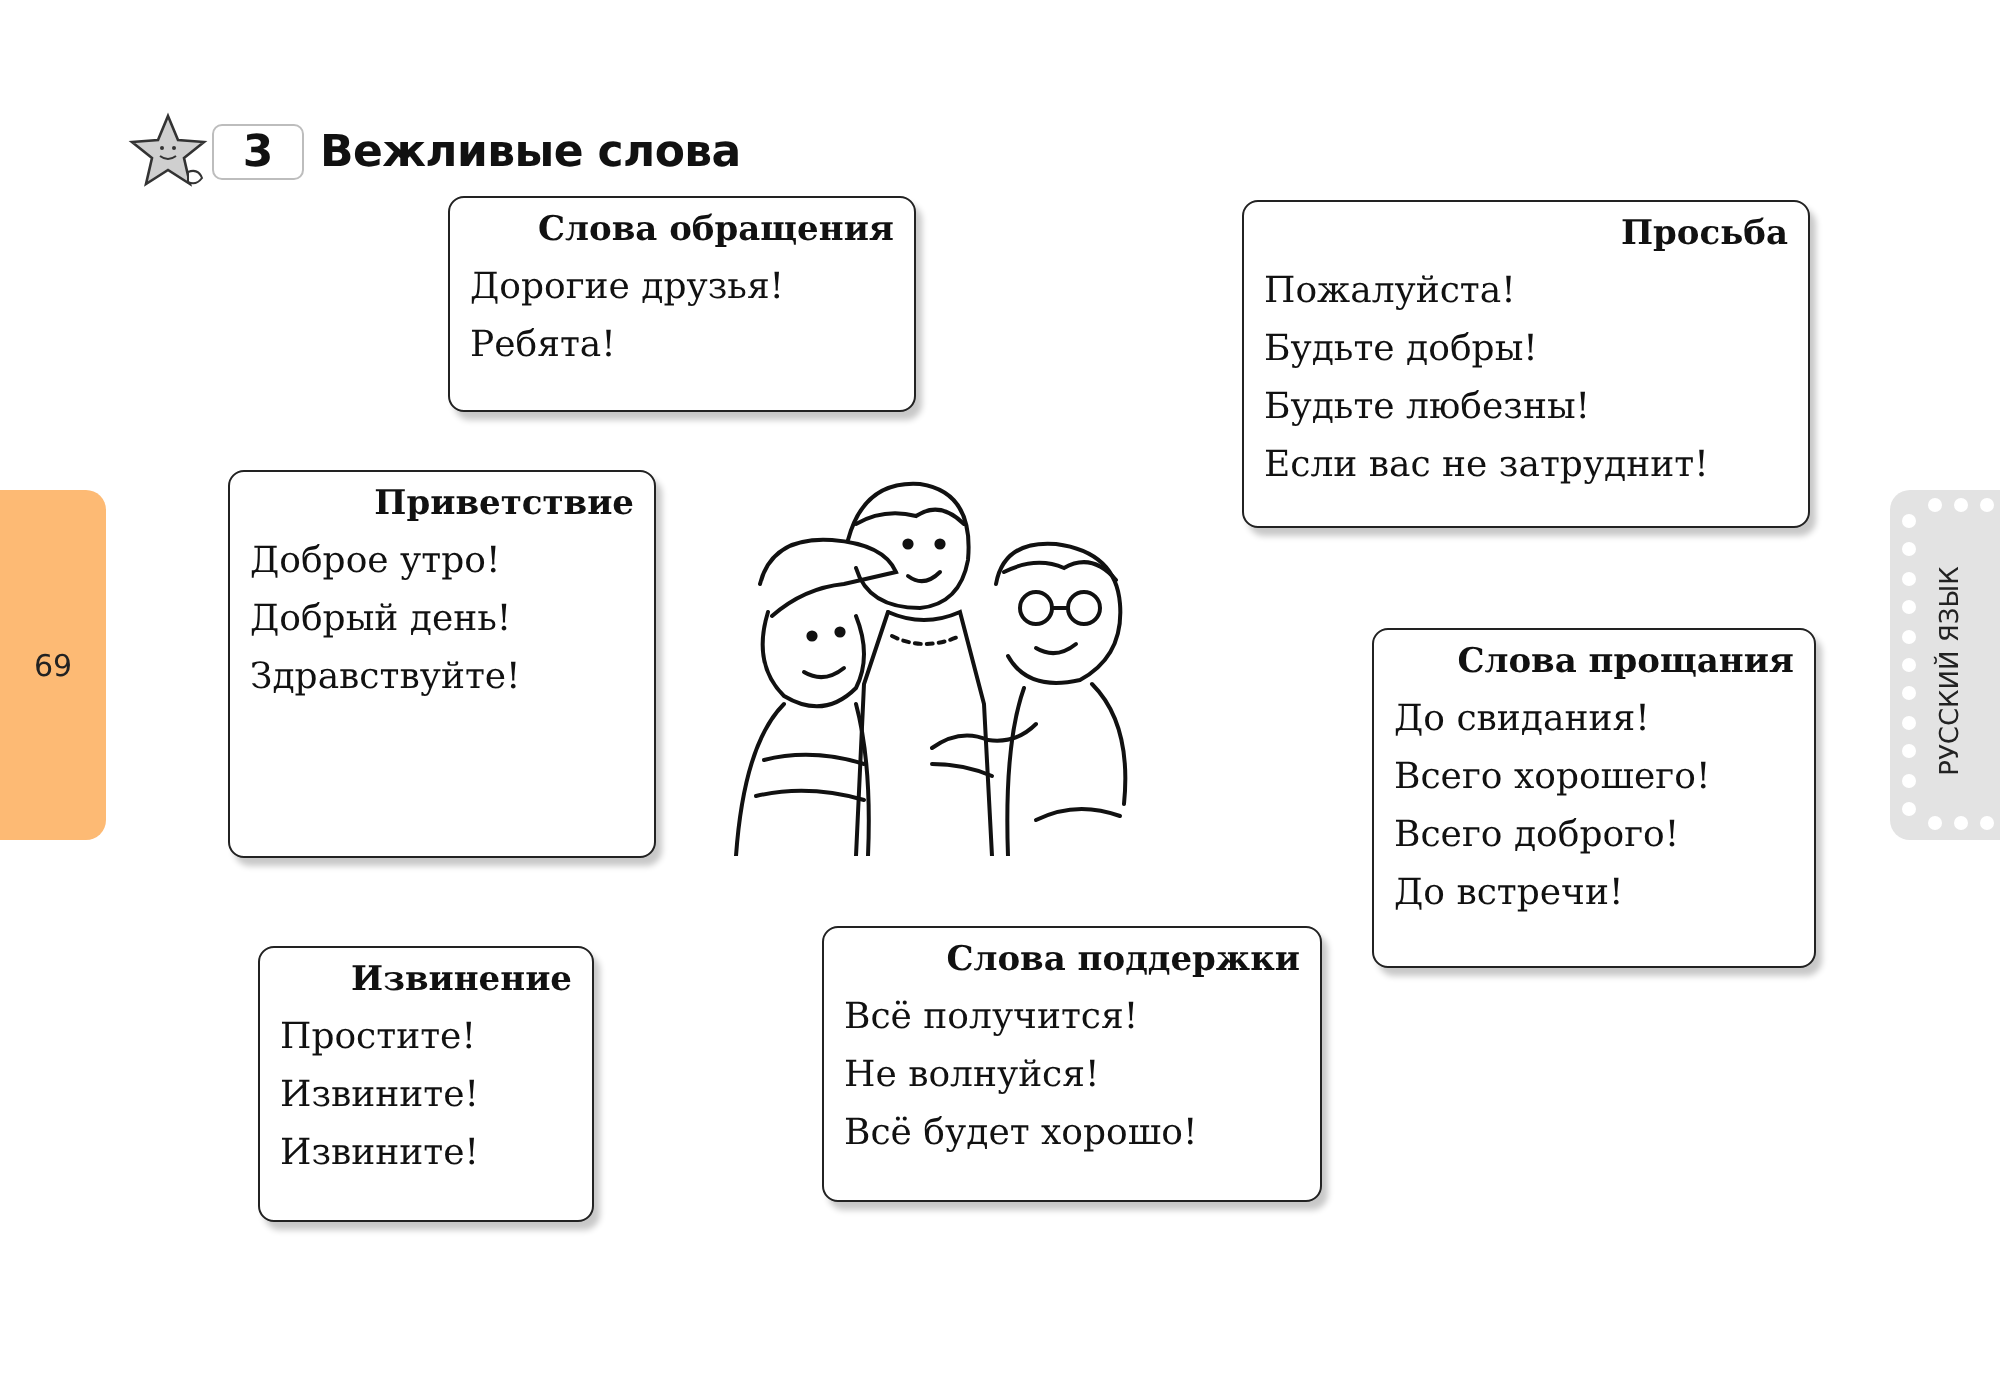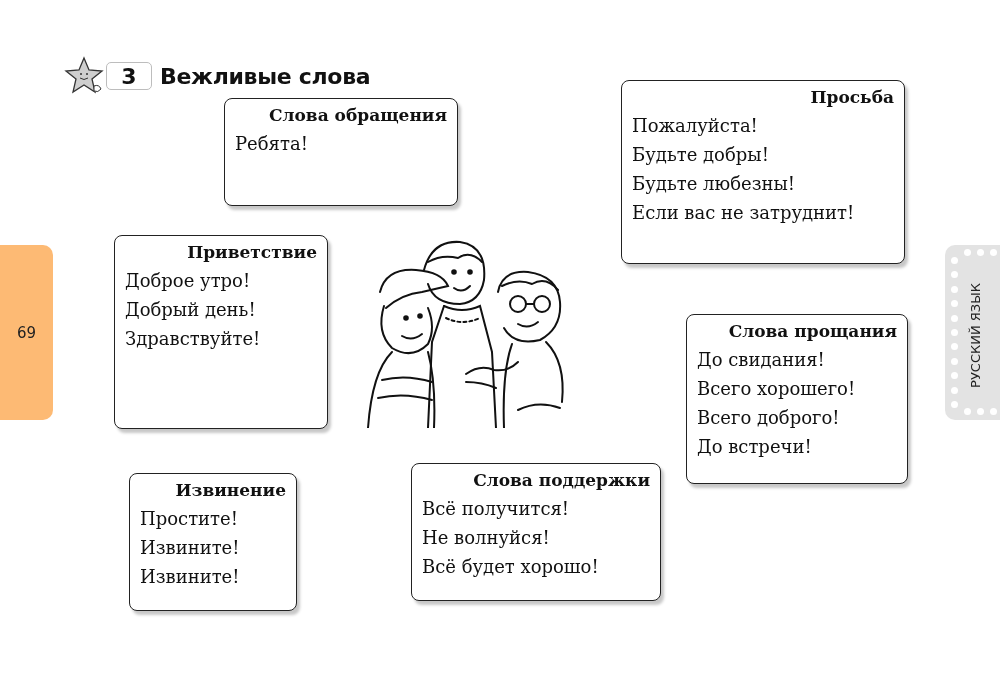--- a/index.html
+++ b/index.html
@@ -66,24 +66,25 @@
       <span class="dot"></span>
       <span class="dot"></span>
     </div>
   <div class="label">
       <span>РУССКИЙ ЯЗЫК</span>
     </div>
 </div>
 
 <div class="card" style="left:224px; top:98px; width:234px; height:108px;">
   <h3>Слова обращения</h3>
+  <div class="line">Дорогие друзья!</div>
   <div class="line">Ребята!</div>
 </div>
 
-<div class="card" style="left:621px; top:80px; width:284px; height:184px;">
+<div class="card" style="left:621px; top:100px; width:284px; height:164px;">
   <h3>Просьба</h3>
   <div class="line">Пожалуйста!</div>
   <div class="line">Будьте добры!</div>
   <div class="line">Будьте любезны!</div>
   <div class="line">Если вас не затруднит!</div>
 </div>
 
 <div class="card" style="left:66px; top:235px; width:214px; height:194px;margin-left:48px;">
   <h3>Приветствие</h3>
   <div class="line">Доброе утро!</div>

